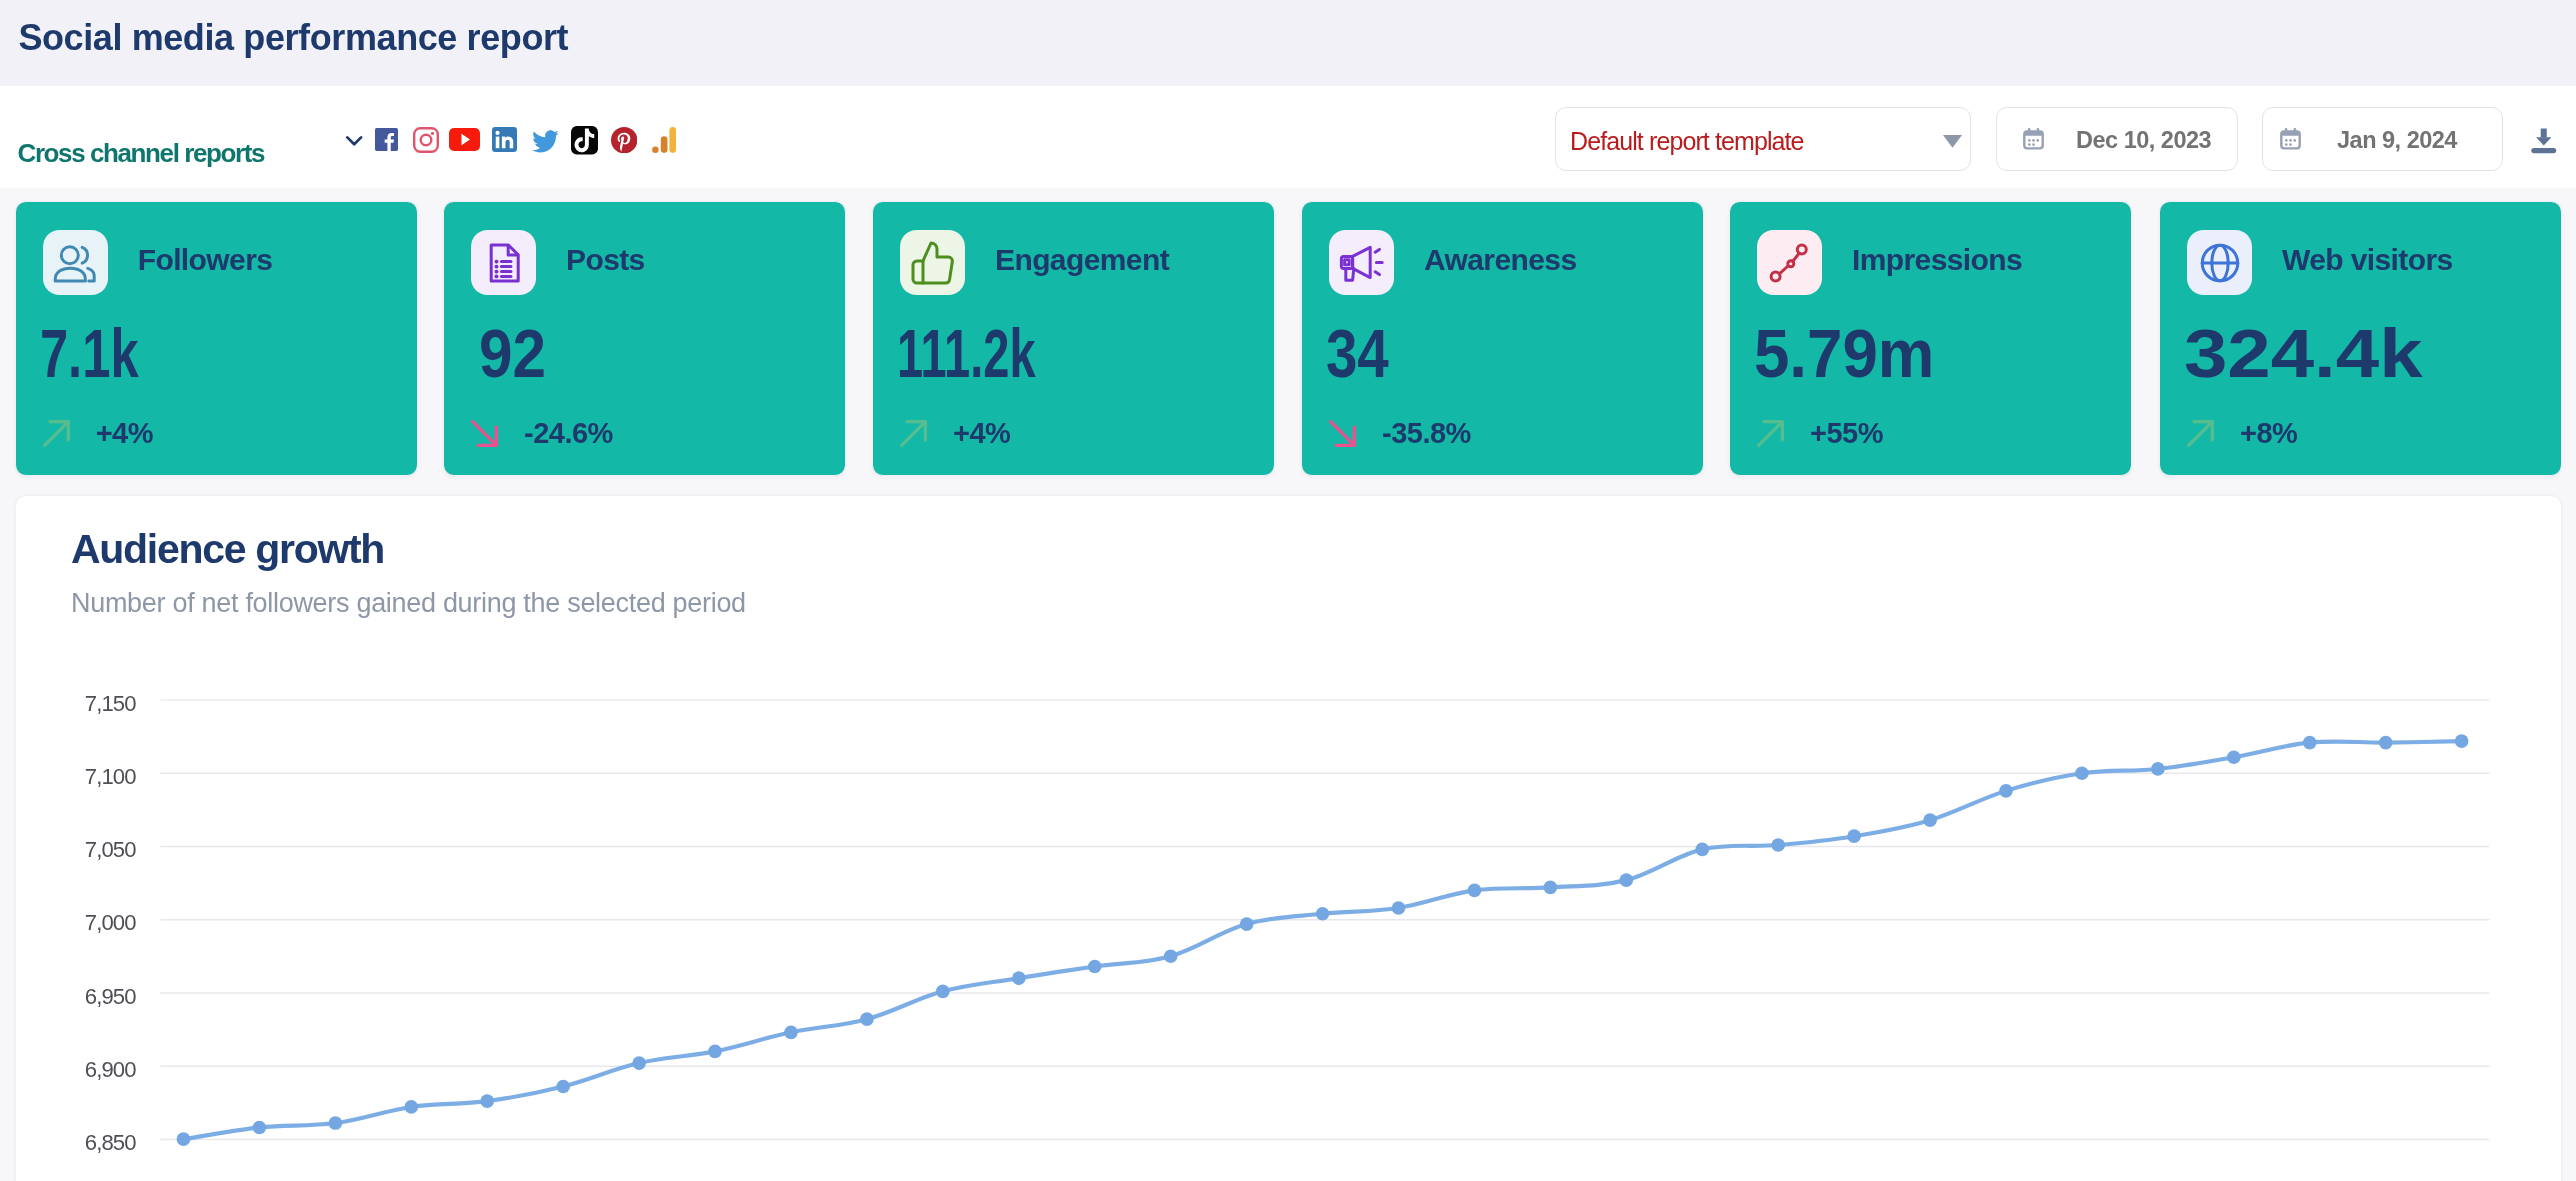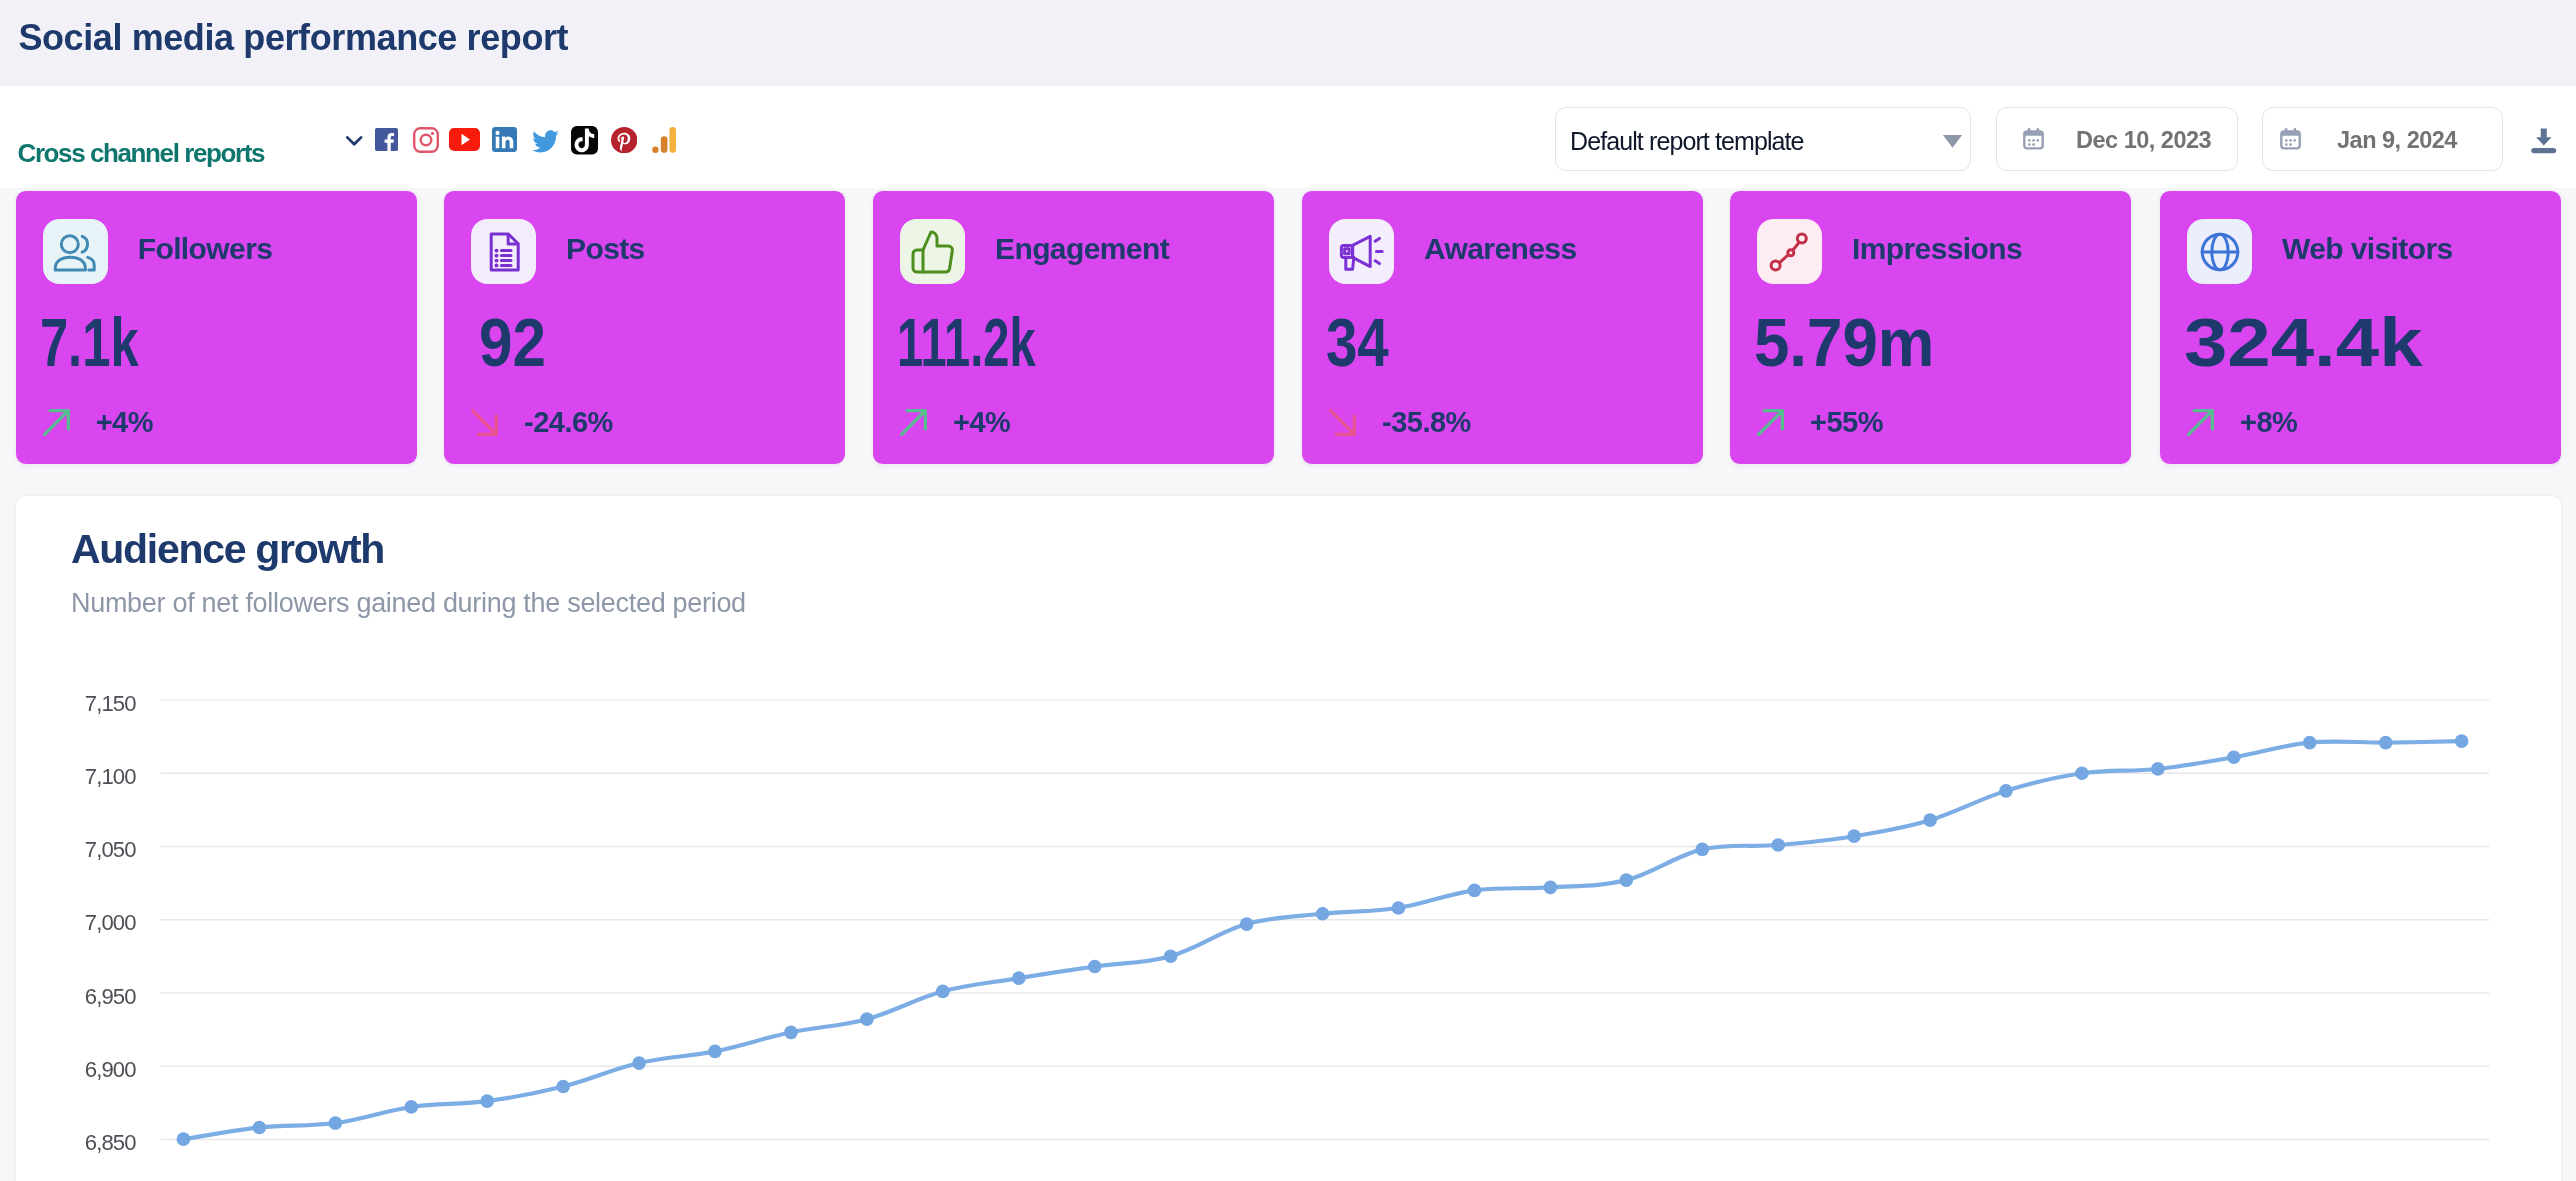--- a/index.html
+++ b/index.html
@@ -4,23 +4,23 @@
 <style>
 * { margin:0; padding:0; box-sizing:border-box; }
 html,body { width:2576px; height:1181px; }
 body { font-family:"Liberation Sans", sans-serif; background:#f7f7fa; position:relative; overflow:hidden; }
 .abs { position:absolute; }
 .header { left:0; top:0; width:2576px; height:86px; background:#f1f1f7; }
 .title { left:18.4px; top:20px; font-size:36px; font-weight:bold; letter-spacing:-0.4px; color:#1e3a6d; line-height:1; }
 .toolbar { left:0; top:86px; width:2576px; height:102px; background:#ffffff; }
 .ccr { left:17.5px; top:140px; font-size:26px; font-weight:bold; letter-spacing:-1.4px; color:#0f766e; line-height:1; }
 .selbox { border:1.5px solid #e2e3ea; border-radius:11px; background:#fff; }
-.seltext { left:1570px; top:129px; font-size:25px; letter-spacing:-0.9px; color:#0f172a; line-height:1; }
+.seltext { left:1570px; top:129px; font-size:25px; letter-spacing:-0.9px; color:#b91c1c; line-height:1; }
 .datetext { font-size:23.5px; font-weight:bold; letter-spacing:-0.5px; color:#737373; line-height:1; top:129px; }
-.card { top:190px; width:403px; height:275px; background:#d946ef; border-radius:11px; border:0.9px solid #efeff4; box-shadow:0 1.8px 4.6px rgba(30,30,60,0.04); }
+.card { top:201px; width:403px; height:275px; background:#14b8a6; border-radius:11px; border:0.9px solid #efeff4; box-shadow:0 1.8px 4.6px rgba(30,30,60,0.04); }
 .iconsq { left:27px; top:28px; width:65px; height:65px; border-radius:16.6px; display:flex; align-items:center; justify-content:center; }
 .ctitle { left:122px; top:43px; font-size:30px; font-weight:bold; letter-spacing:-0.6px; color:#1e3a6d; line-height:1; }
 .cnum { left:23px; top:114px; }
 .chg { left:80px; top:217px; font-size:29px; font-weight:bold; letter-spacing:-0.5px; color:#1e3a6d; line-height:1; }
 .chgarr { left:25px; top:216px; width:31px; height:31px; }
 .chartcard { left:14.7px; top:495px; width:2547px; height:700px; background:#fff; border-radius:11px; border:0.9px solid #efeff4; box-shadow:0 1.8px 4.6px rgba(30,30,60,0.04); }
 .ag { left:71px; top:529px; font-size:41px; font-weight:bold; letter-spacing:-1.3px; color:#1e3a6d; line-height:1; }
 .agsub { left:71px; top:590px; font-size:27px; letter-spacing:-0.3px; color:#8d97a8; line-height:1; }
 .chartsvg { position:absolute; left:0; top:0; }
 </style>

